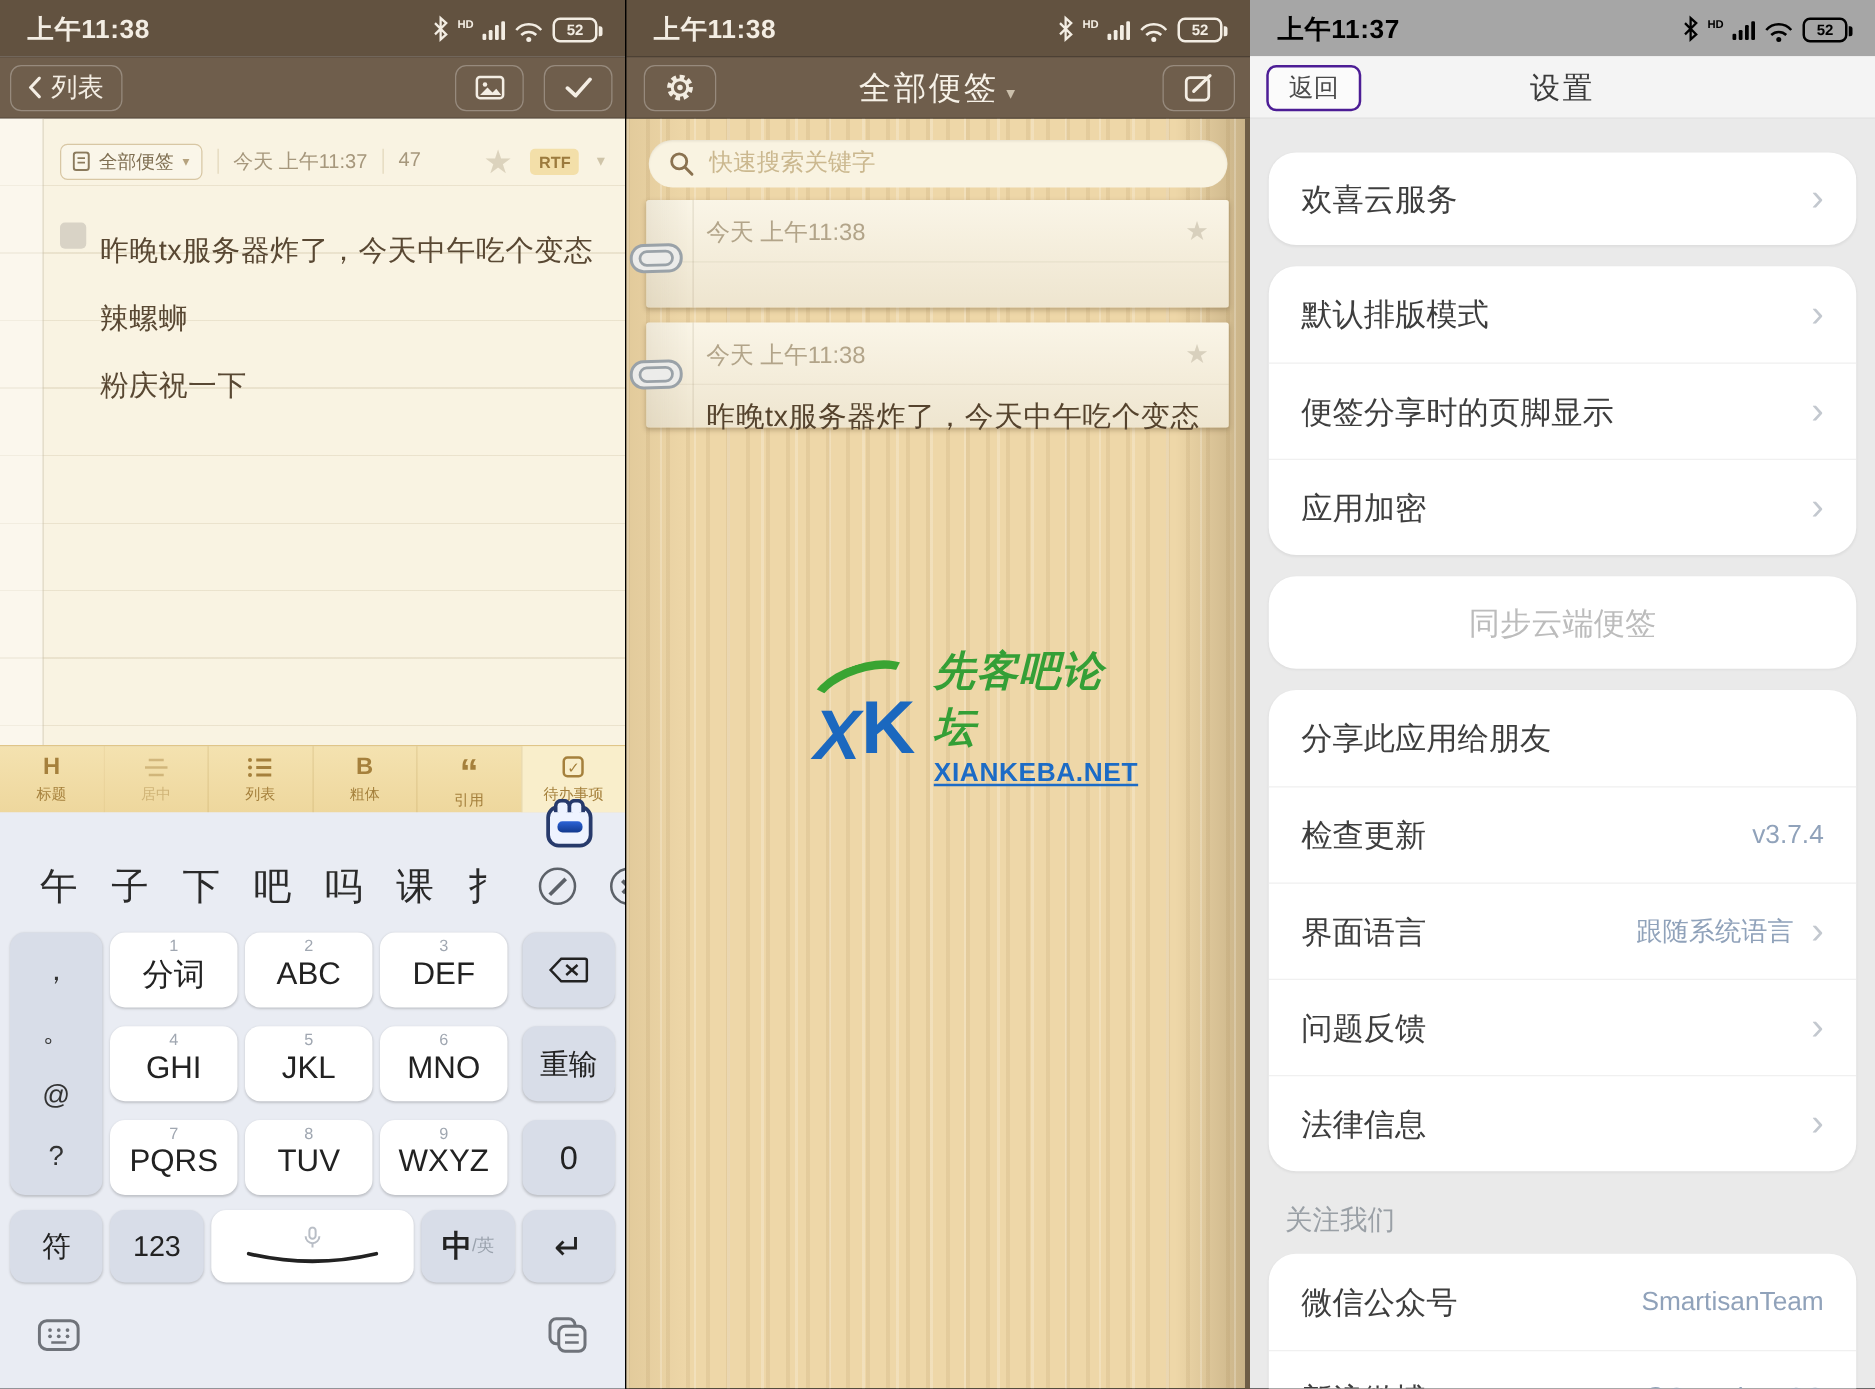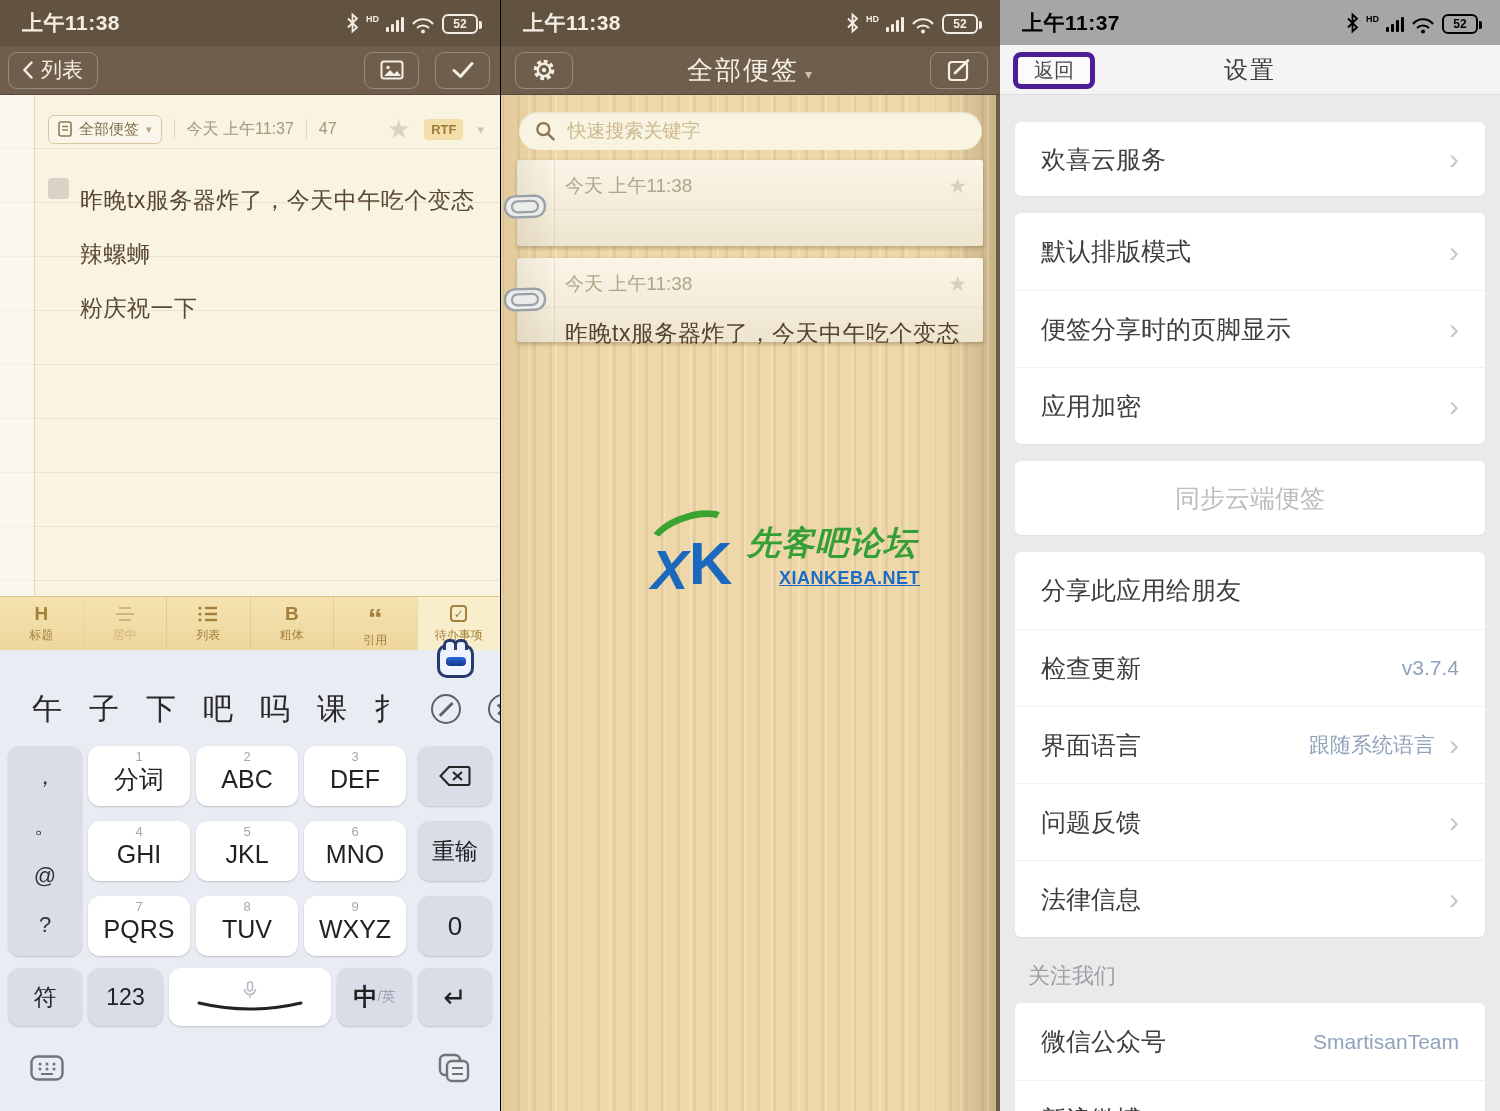--- a/index.html
+++ b/index.html
@@ -116,29 +116,29 @@
   .mcbody{padding:10px 16px 0 48px;font-size:23px;color:#55432d;white-space:nowrap;overflow:hidden;letter-spacing:.5px;}
   .clip{position:absolute;left:-14px;width:48px;height:30px;}
   .wm{position:absolute;left:150px;top:420px;width:230px;display:flex;align-items:center;gap:10px;opacity:.97;}
   .wmXK{position:relative;width:86px;height:80px;flex:0 0 auto;}
   .wmXK .x{position:absolute;left:0;top:22px;font-size:56px;font-weight:bold;font-style:italic;color:#1565c0;}
   .wmXK .k{position:absolute;left:38px;top:14px;font-size:60px;font-weight:bold;color:#1565c0;}
   .wmXK .swoosh{position:absolute;left:-4px;top:-2px;width:88px;height:46px;border:7px solid transparent;
        border-top:7px solid #34a32f;border-radius:50%;transform:rotate(-18deg);}
   .wmTxt{display:flex;flex-direction:column;gap:2px;}
   .wmName{font-size:33px;font-weight:bold;font-style:italic;color:#2f9e33;letter-spacing:1px;}
-  .wmSite{font-size:18px;font-weight:bold;color:#1668c7;text-decoration:underline;letter-spacing:.5px;padding-left:32px;}
+  .wmSite{font-size:21px;font-weight:bold;color:#1668c7;text-decoration:underline;letter-spacing:.5px;}
 
   
   .rhead{height:50px;background:#f4f4f4;border-bottom:1px solid #e0e0e0;position:relative;display:flex;align-items:center;}
-  .backBtn{position:absolute;left:13px;top:7px;height:37px;padding:0 16px;border:5px solid #4c1d95;border-radius:8px;
+  .backBtn{position:absolute;left:13px;top:7px;height:37px;padding:0 16px;border:2px solid #4c1d95;border-radius:8px;
            background:#fbfbfb;color:#4a4a4a;font-size:20px;display:flex;align-items:center;cursor:pointer;}
   .rtitle{width:100%;text-align:center;font-size:24px;color:#3b3b3b;letter-spacing:2px;}
   .rbody{padding:0 15px;}
-  .rcard{background:#fff;border-radius:6px;box-shadow:0 1px 2px rgba(0,0,0,.05);overflow:hidden;}
+  .rcard{background:#fff;border-radius:22px;box-shadow:0 1px 2px rgba(0,0,0,.05);overflow:hidden;}
   .rrow{height:77px;display:flex;align-items:center;padding:0 26px;cursor:pointer;}
   .rrow + .rrow{border-top:1px solid #f0f0f0;}
   .rlab{font-size:25px;color:#3e3e3e;}
   .rval{margin-left:auto;font-size:21px;color:#90a2ba;}
   .rchev{font-size:30px;color:#c3c8cf;margin-left:14px;font-weight:200;line-height:24px;}
   .rchev.only{margin-left:auto;}
   .syncBtn{height:74px;display:flex;align-items:center;justify-content:center;font-size:25px;color:#bcbcbc;}
   .rsect{font-size:22px;color:#9aa0a6;padding:24px 13px 12px;}
   .mt27{margin-top:27px;}.mt17{margin-top:17px;}
   .g1row{height:74px;}

